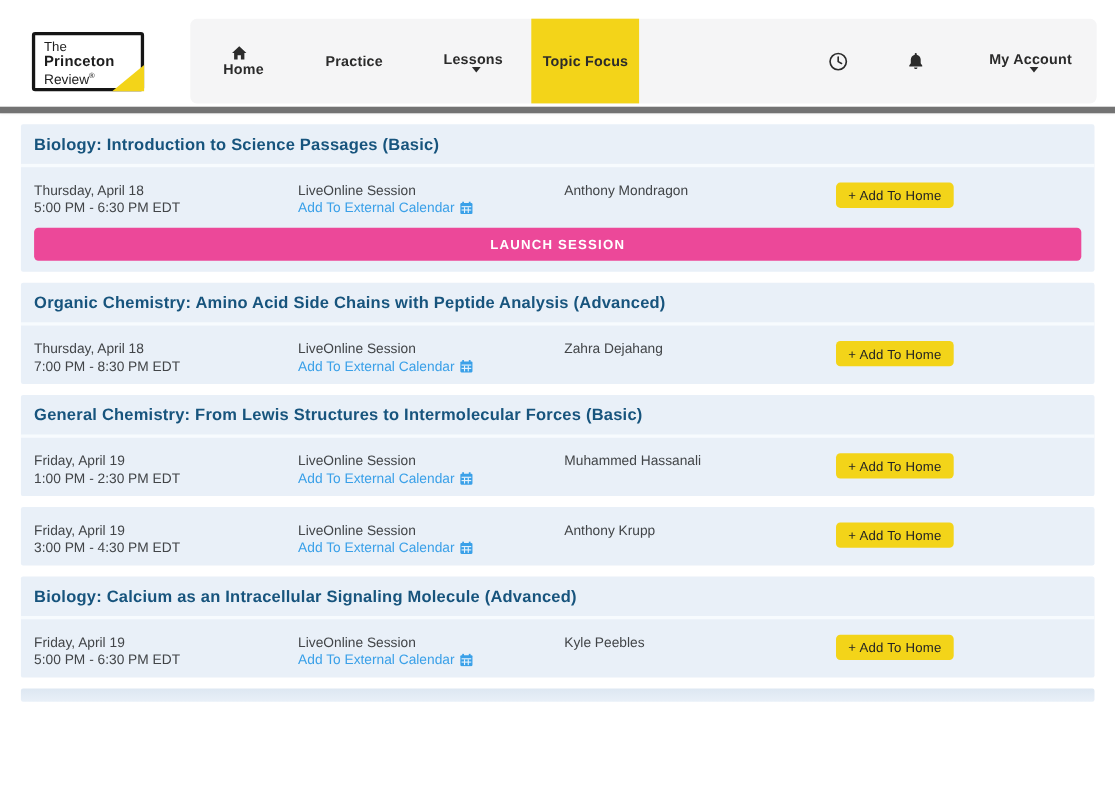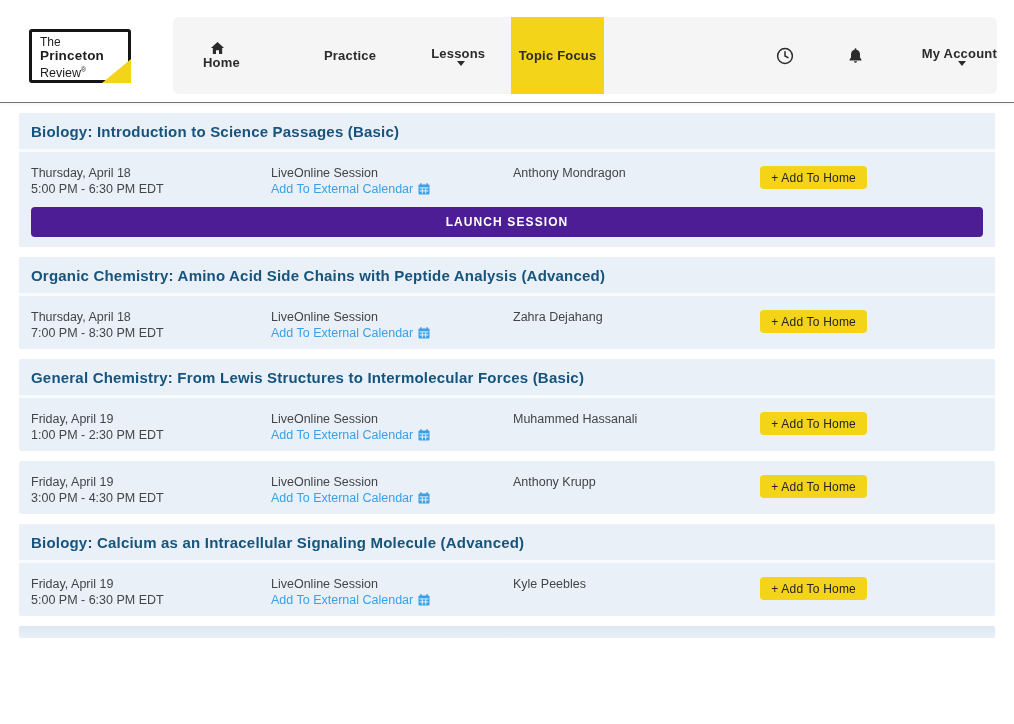--- a/index.html
+++ b/index.html
@@ -5,21 +5,21 @@
   * { box-sizing: border-box; margin: 0; padding: 0; }
   html, body { background: #ffffff; }
   body {
     width: 1014px; height: 724px; overflow: hidden;
     font-family: "Liberation Sans", "DejaVu Sans", sans-serif;
     color: #424548;
   }
   
   header {
     position: relative; height: 103px; background: #fff;
-    border-bottom: 1px solid #737373;
+    border-bottom: 6px solid #737373;
     box-shadow: 0 1px 3px rgba(0,0,0,0.05);
   }
   .logo {
     position: absolute; left: 29px; top: 29px;
     width: 102px; height: 54px;
     border: 3px solid #151515; border-radius: 3px;
     background: #fff; padding: 3px 0 0 8px;
     line-height: 14px; color: #1d1d1d; text-decoration: none;
     overflow: visible; display: block;
   }
@@ -39,21 +39,21 @@
     display: flex; align-items: center;
   }
   .nav-item {
     display: inline-flex; align-items: center;
     font-size: 13px; font-weight: 700; color: #2b2b2b;
     text-decoration: none; cursor: pointer; letter-spacing: .2px;
     white-space: nowrap;
     flex-direction: column;
   }
   .nav-home     { margin-left: 30px; }
-  .nav-practice { margin-left: 84px; }
+  .nav-practice { margin-left: 56px; }
   .nav-lessons  { margin-left: 55px; }
   .nav-home svg { margin-right: 7px; }
   .caret {
     width: 0; height: 0; display: inline-block; margin-left: 6px;
     border-left: 4px solid transparent; border-right: 4px solid transparent;
     border-top: 5px solid #2b2b2b;
   }
   .topic-focus {
     margin-left: 26px; width: 98px; align-self: stretch;
     background: #f3d419; display: inline-flex;
@@ -93,21 +93,21 @@
   .add-home-btn {
     margin-right: 116px; margin-top: 1px;
     background: #f3d419; border: none; border-radius: 4px;
     font-family: inherit; font-size: 12px; font-weight: 400; color: #242424;
     padding: 5px 11px; height: 23px; cursor: pointer; white-space: nowrap;
     letter-spacing: .2px;
   }
   .launch-row { padding: 2px 12px 10px; }
   .launch-btn {
     width: 100%; height: 30px; border: none; border-radius: 4px;
-    background: #4c1d95; color: #fff; font-family: inherit;
+    background: #ec4899; color: #fff; font-family: inherit;
     font-size: 12px; font-weight: 700; letter-spacing: 1.1px; cursor: pointer;
   }
   .card.partial {
     height: 12px; margin-bottom: 0;
     background: linear-gradient(#dde7f2, #e9f0f8);
   }
 </style>
 </head>
 <body>
 

